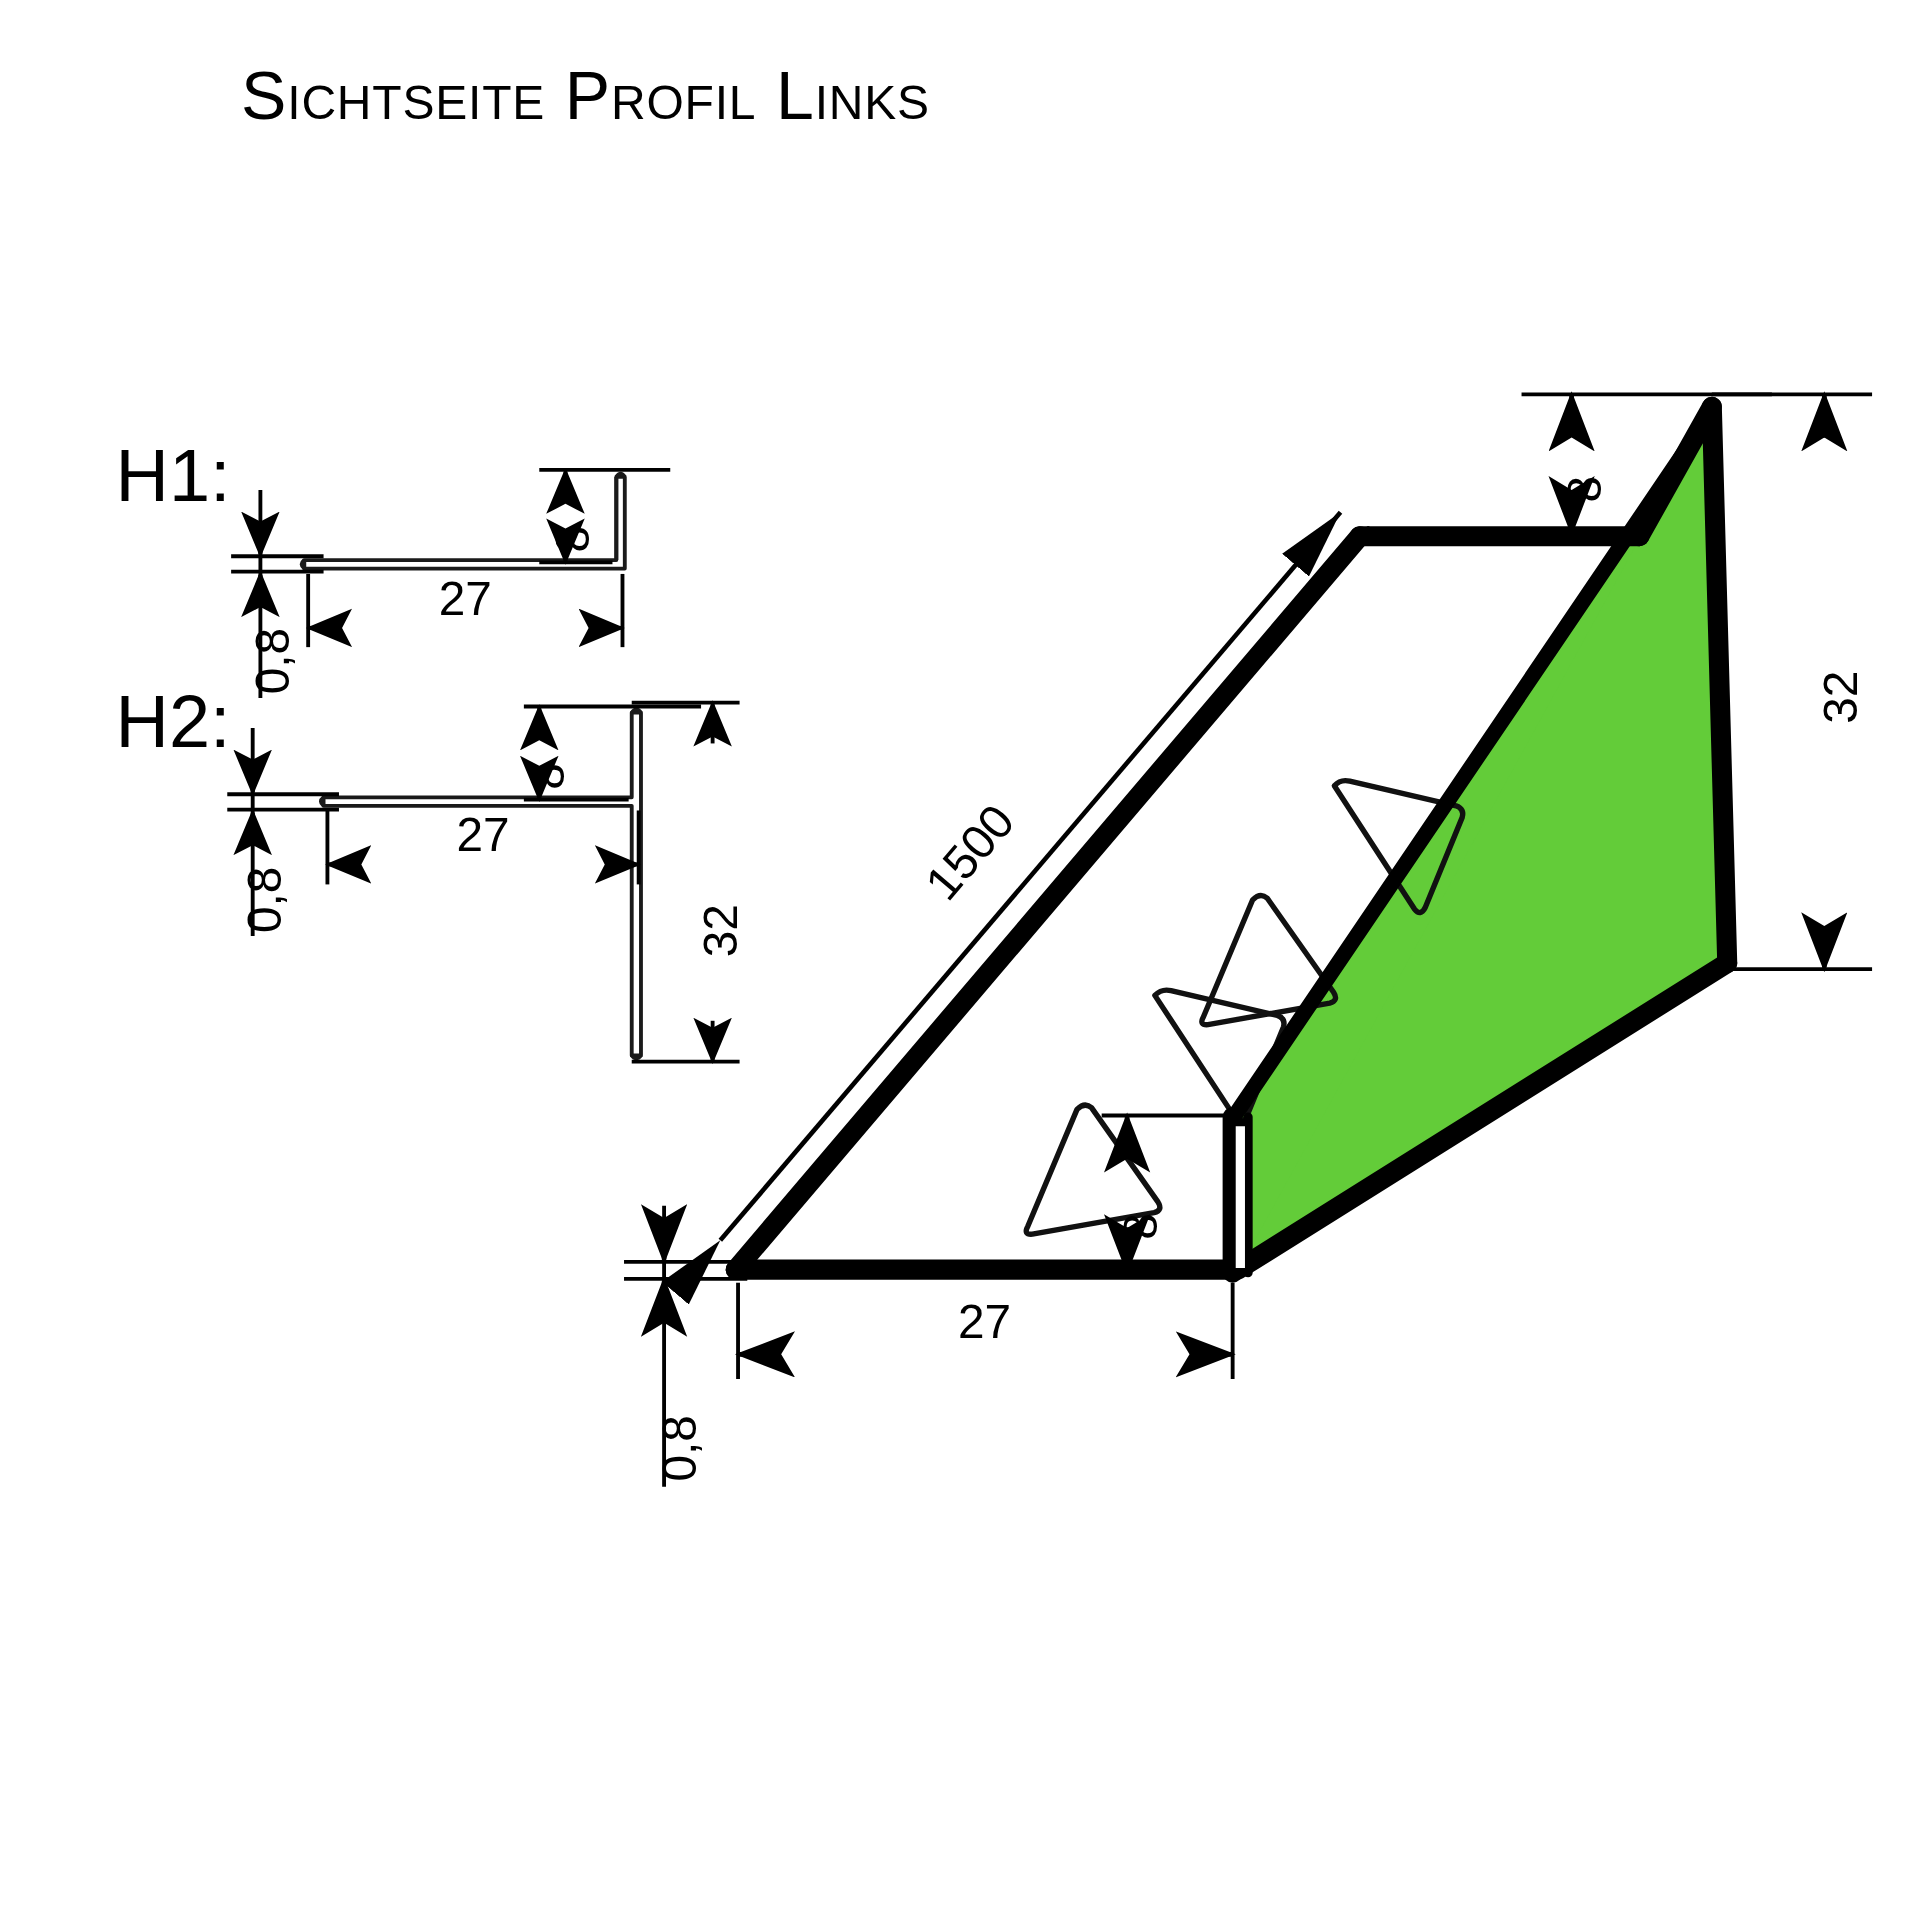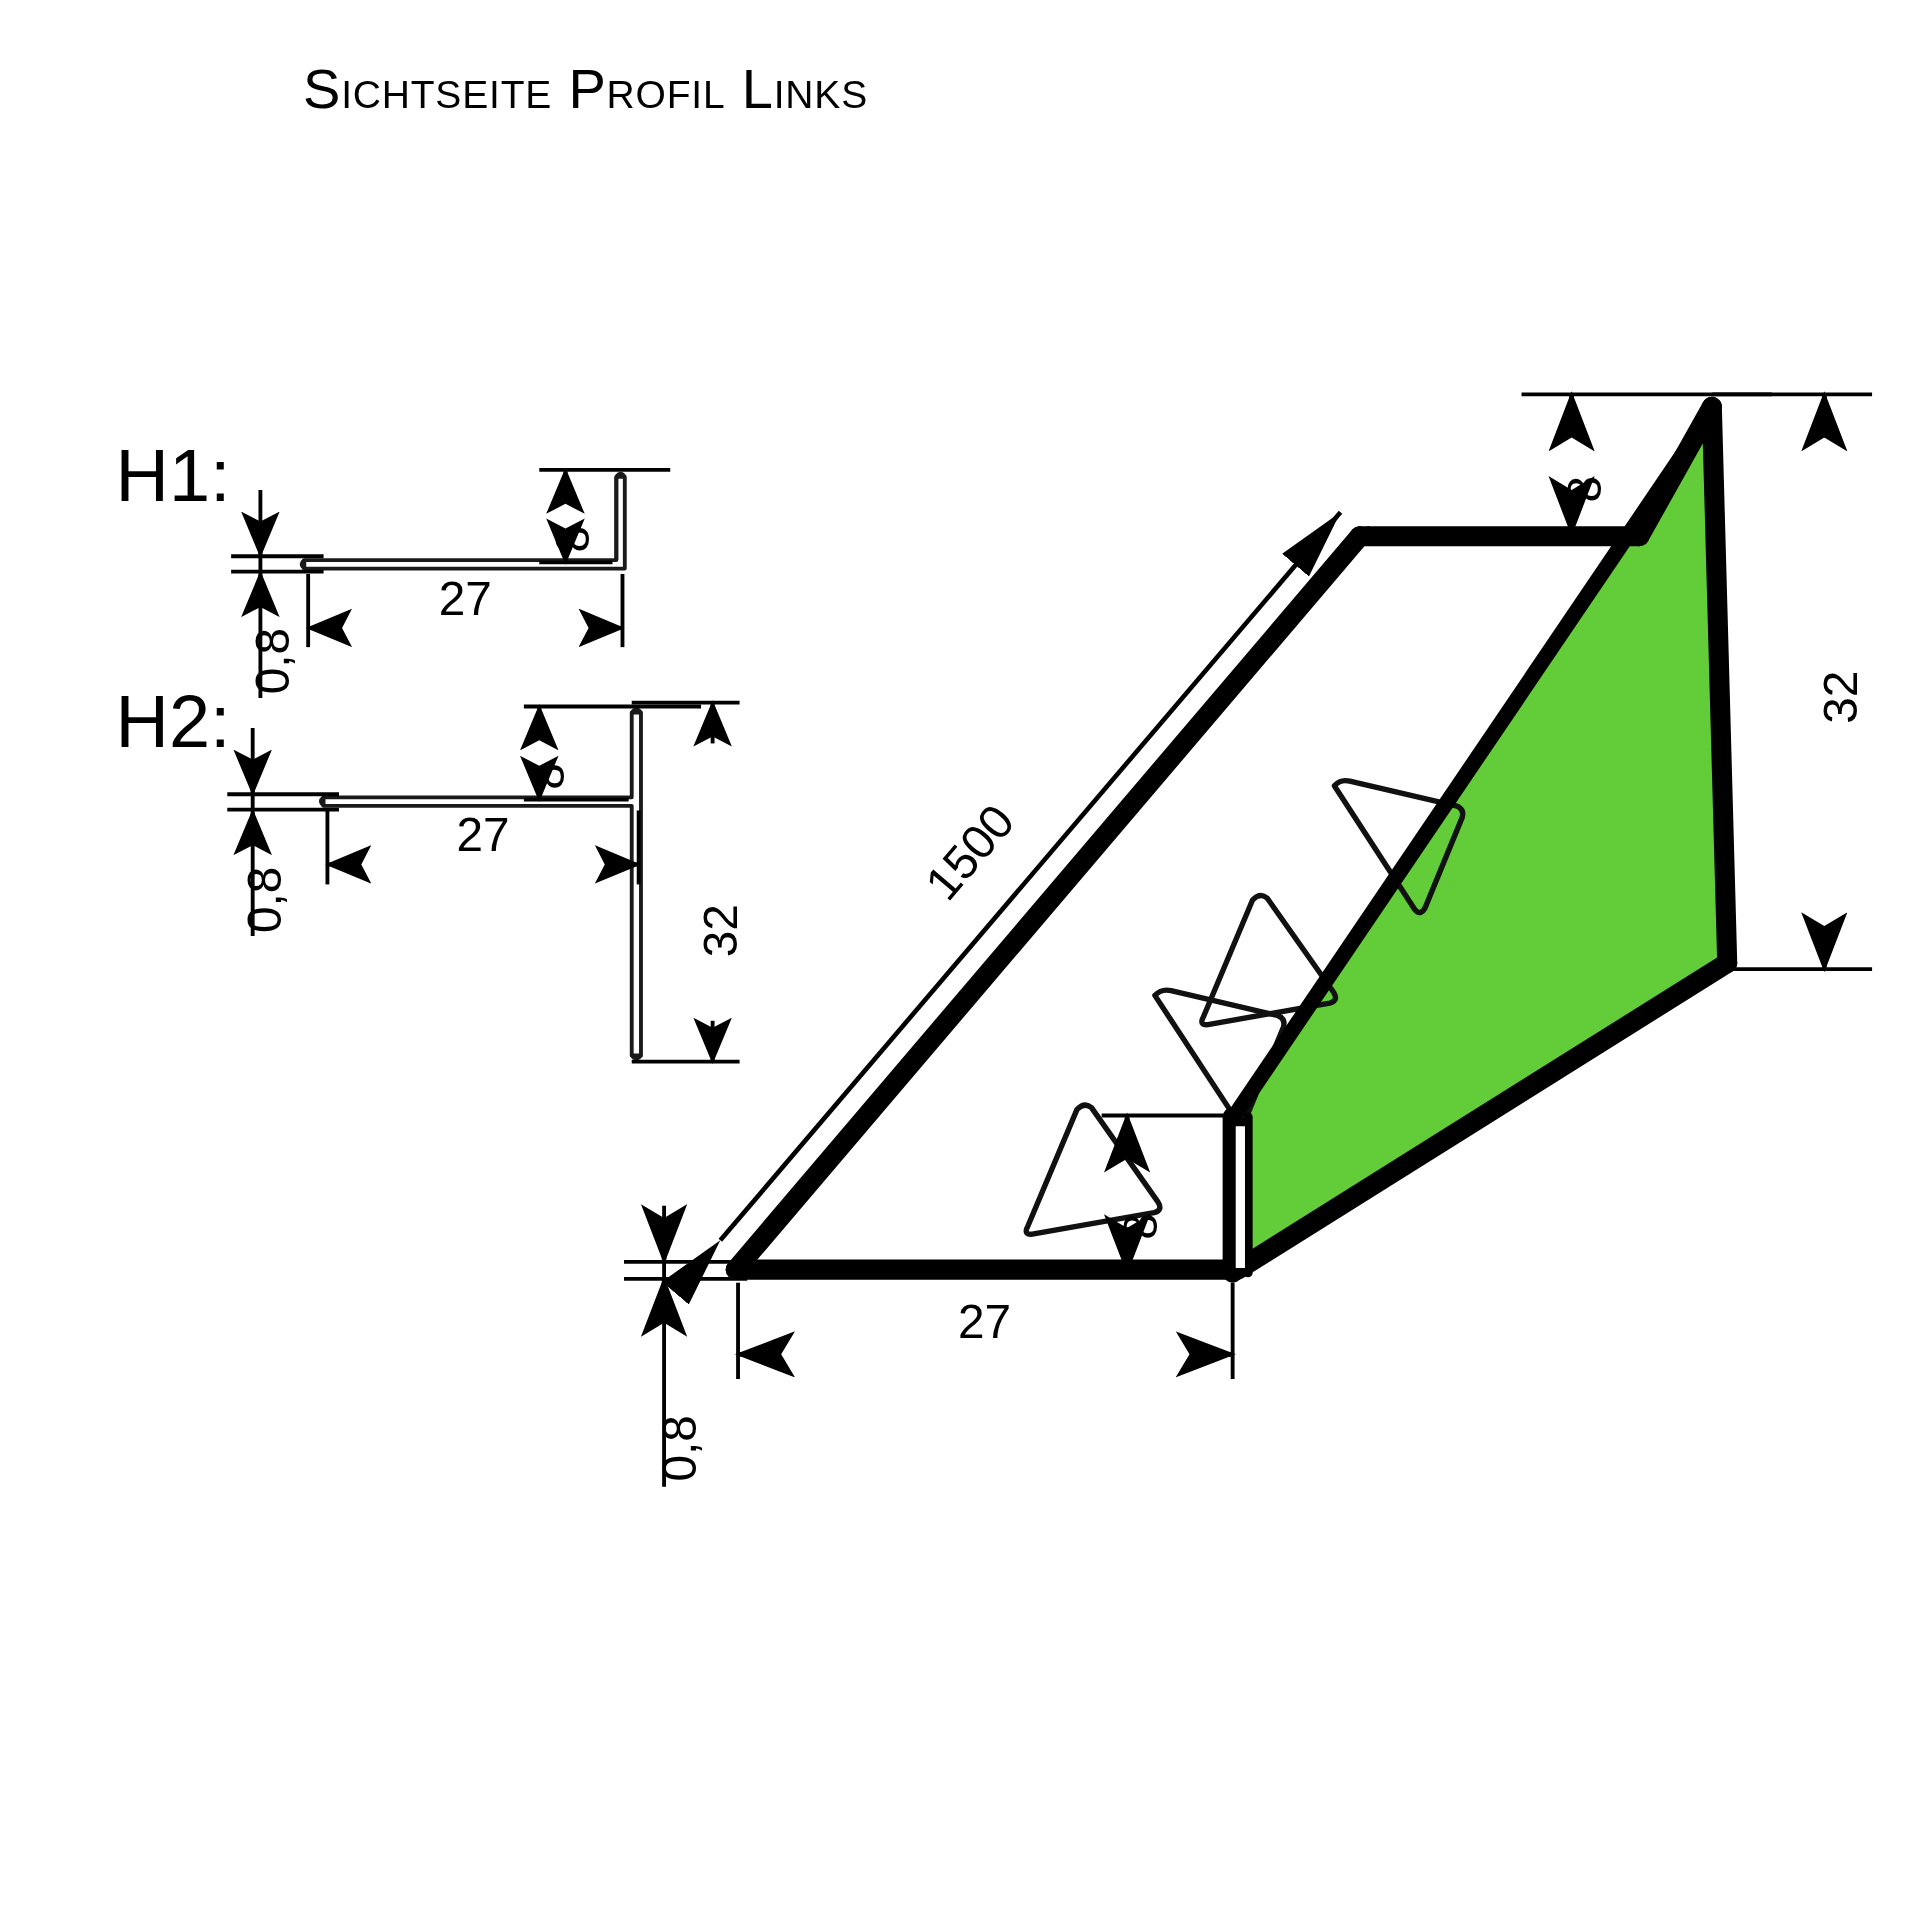--- a/index.html
+++ b/index.html
@@ -21,21 +21,21 @@
     background: #ffffff;
   }
   
   #title {
     position: absolute;
     left: 0;
     top: 60px;
     width: 1171px;
     text-align: center;
     font-family: "Liberation Sans", sans-serif;
-    font-size: 56px;
+    font-size: 68px;
     font-weight: 400;
     color: #000000;
     letter-spacing: 0.8px;
     font-variant: small-caps;
     white-space: nowrap;
     line-height: 1.05;
   }
   
   #drawing {
     position: absolute;

